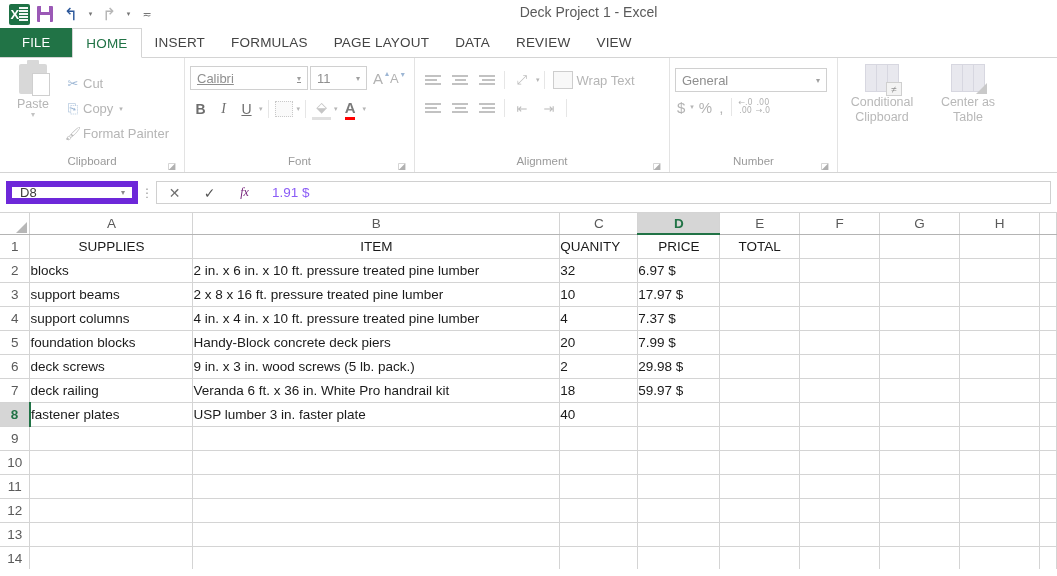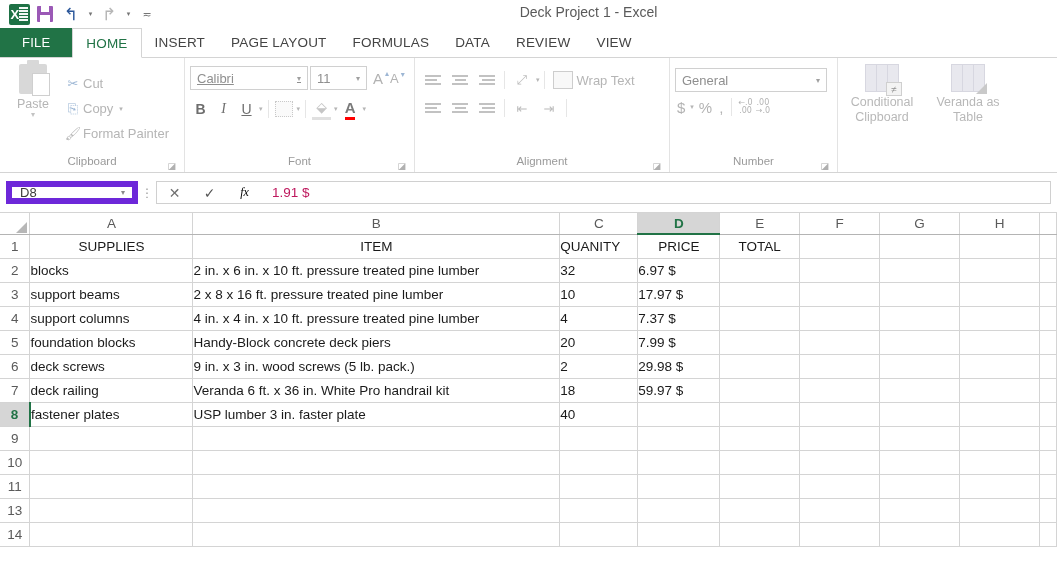--- a/index.html
+++ b/index.html
@@ -323,29 +323,29 @@
     border: 1px solid #d0d0d0;
     background: #fff;
   }
   .fxbtn {
     width: 35px; height: 21px;
     display: flex; align-items: center; justify-content: center;
     font-size: 14px; color: #6f6f6f;
   }
   .fxbtn.cancel { color: #707070; }
   .fxbtn.confirm { color: #565656; }
-  .fxbtn.fx { font-style: italic; font-family: "Liberation Serif", serif; font-size: 12px; color: #000000;}
+  .fxbtn.fx { font-style: italic; font-family: "Liberation Serif", serif; font-size: 12px; color: #701a75;}
   #formula-input {
     flex: 1; height: 23px;
     border: 1px solid #d0d0d0;
     border-left: none;
     margin-left: -1px;
     display: flex; align-items: center;
     padding-left: 10px;
-    font-size: 13.5px; color: #be185d;
+    font-size: 13.5px; color: #8b5cf6;
     background: #fff;
     font-family: "Liberation Sans", sans-serif;
   }
 
   
   #sheet {
     position: relative;
     width: 1057px;
     height: 356px;
     overflow: hidden;
@@ -452,22 +452,22 @@
   <div class="qat-icon">
       <span class="qat-more">≂</span>
     </div>
   <div id="app-title"><span>Deck Project 1 - Excel</span></div>
 </div>
 
 <div id="ribbon-tabs">
   <div class="tab file">FILE</div>
   <div class="tab active">HOME</div>
   <div class="tab">INSERT</div>
+  <div class="tab">FORMULAS</div>
   <div class="tab">PAGE LAYOUT</div>
-  <div class="tab">FORMULAS</div>
   <div class="tab">DATA</div>
   <div class="tab">REVIEW</div>
   <div class="tab">VIEW</div>
 </div>
 
 <div id="ribbon">
 
   <div class="group" style="width:185px">
     <div class="group-body">
       <div class="paste-col">
@@ -642,21 +642,21 @@
       <div class="style-item">
         <div class="style-grid">
             <span class="neq">≠</span>
           </div>
         <span>Conditional Clipboard</span>
       </div>
       <div class="style-item">
         <div class="style-grid">
             <span class="brush"></span>
           </div>
-        <span>Veranda as Table</span>
+        <span>Center as Table</span>
       </div>
     </div>
     <div class="group-label"></div>
   </div>
 </div>
 
 <div id="formula-bar">
   <div id="name-box">
     <span class="nval">D8</span>
     <span class="carrow">▾</span>
@@ -832,20 +832,32 @@
           <td class="cell"></td>
       <td class="cell"></td>
           <td class="cell"></td>
       <td class="cell"></td>
           <td class="cell"></td>
       <td class="cell"></td>
           <td class="cell"></td>
       <td class="cell"></td>
     </tr>
     <tr>
+      <td class="rowhead">12</td>
+      <td class="cell"></td>
+          <td class="cell"></td>
+      <td class="cell"></td>
+          <td class="cell"></td>
+      <td class="cell"></td>
+          <td class="cell"></td>
+      <td class="cell"></td>
+          <td class="cell"></td>
+      <td class="cell"></td>
+    </tr>
+    <tr>
       <td class="rowhead">13</td>
       <td class="cell"></td>
           <td class="cell"></td>
       <td class="cell"></td>
           <td class="cell"></td>
       <td class="cell"></td>
           <td class="cell"></td>
       <td class="cell"></td>
           <td class="cell"></td>
       <td class="cell"></td>

